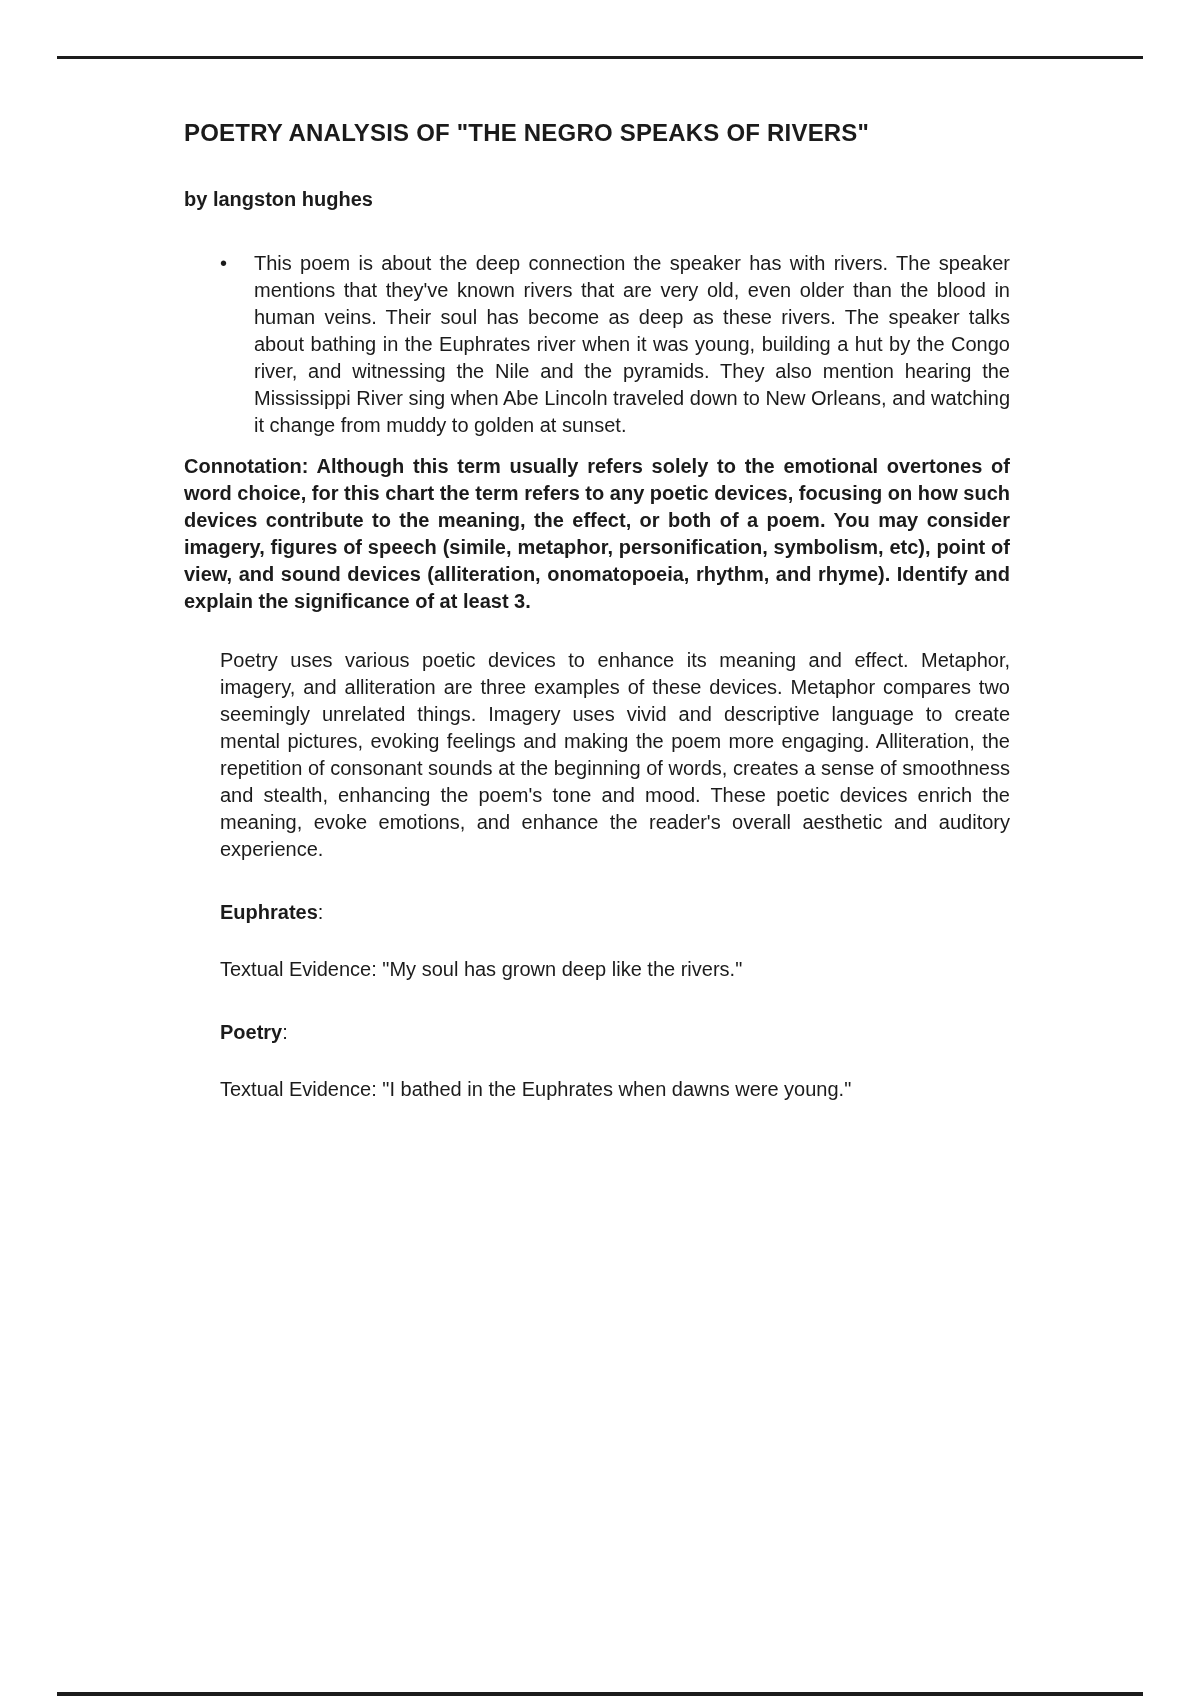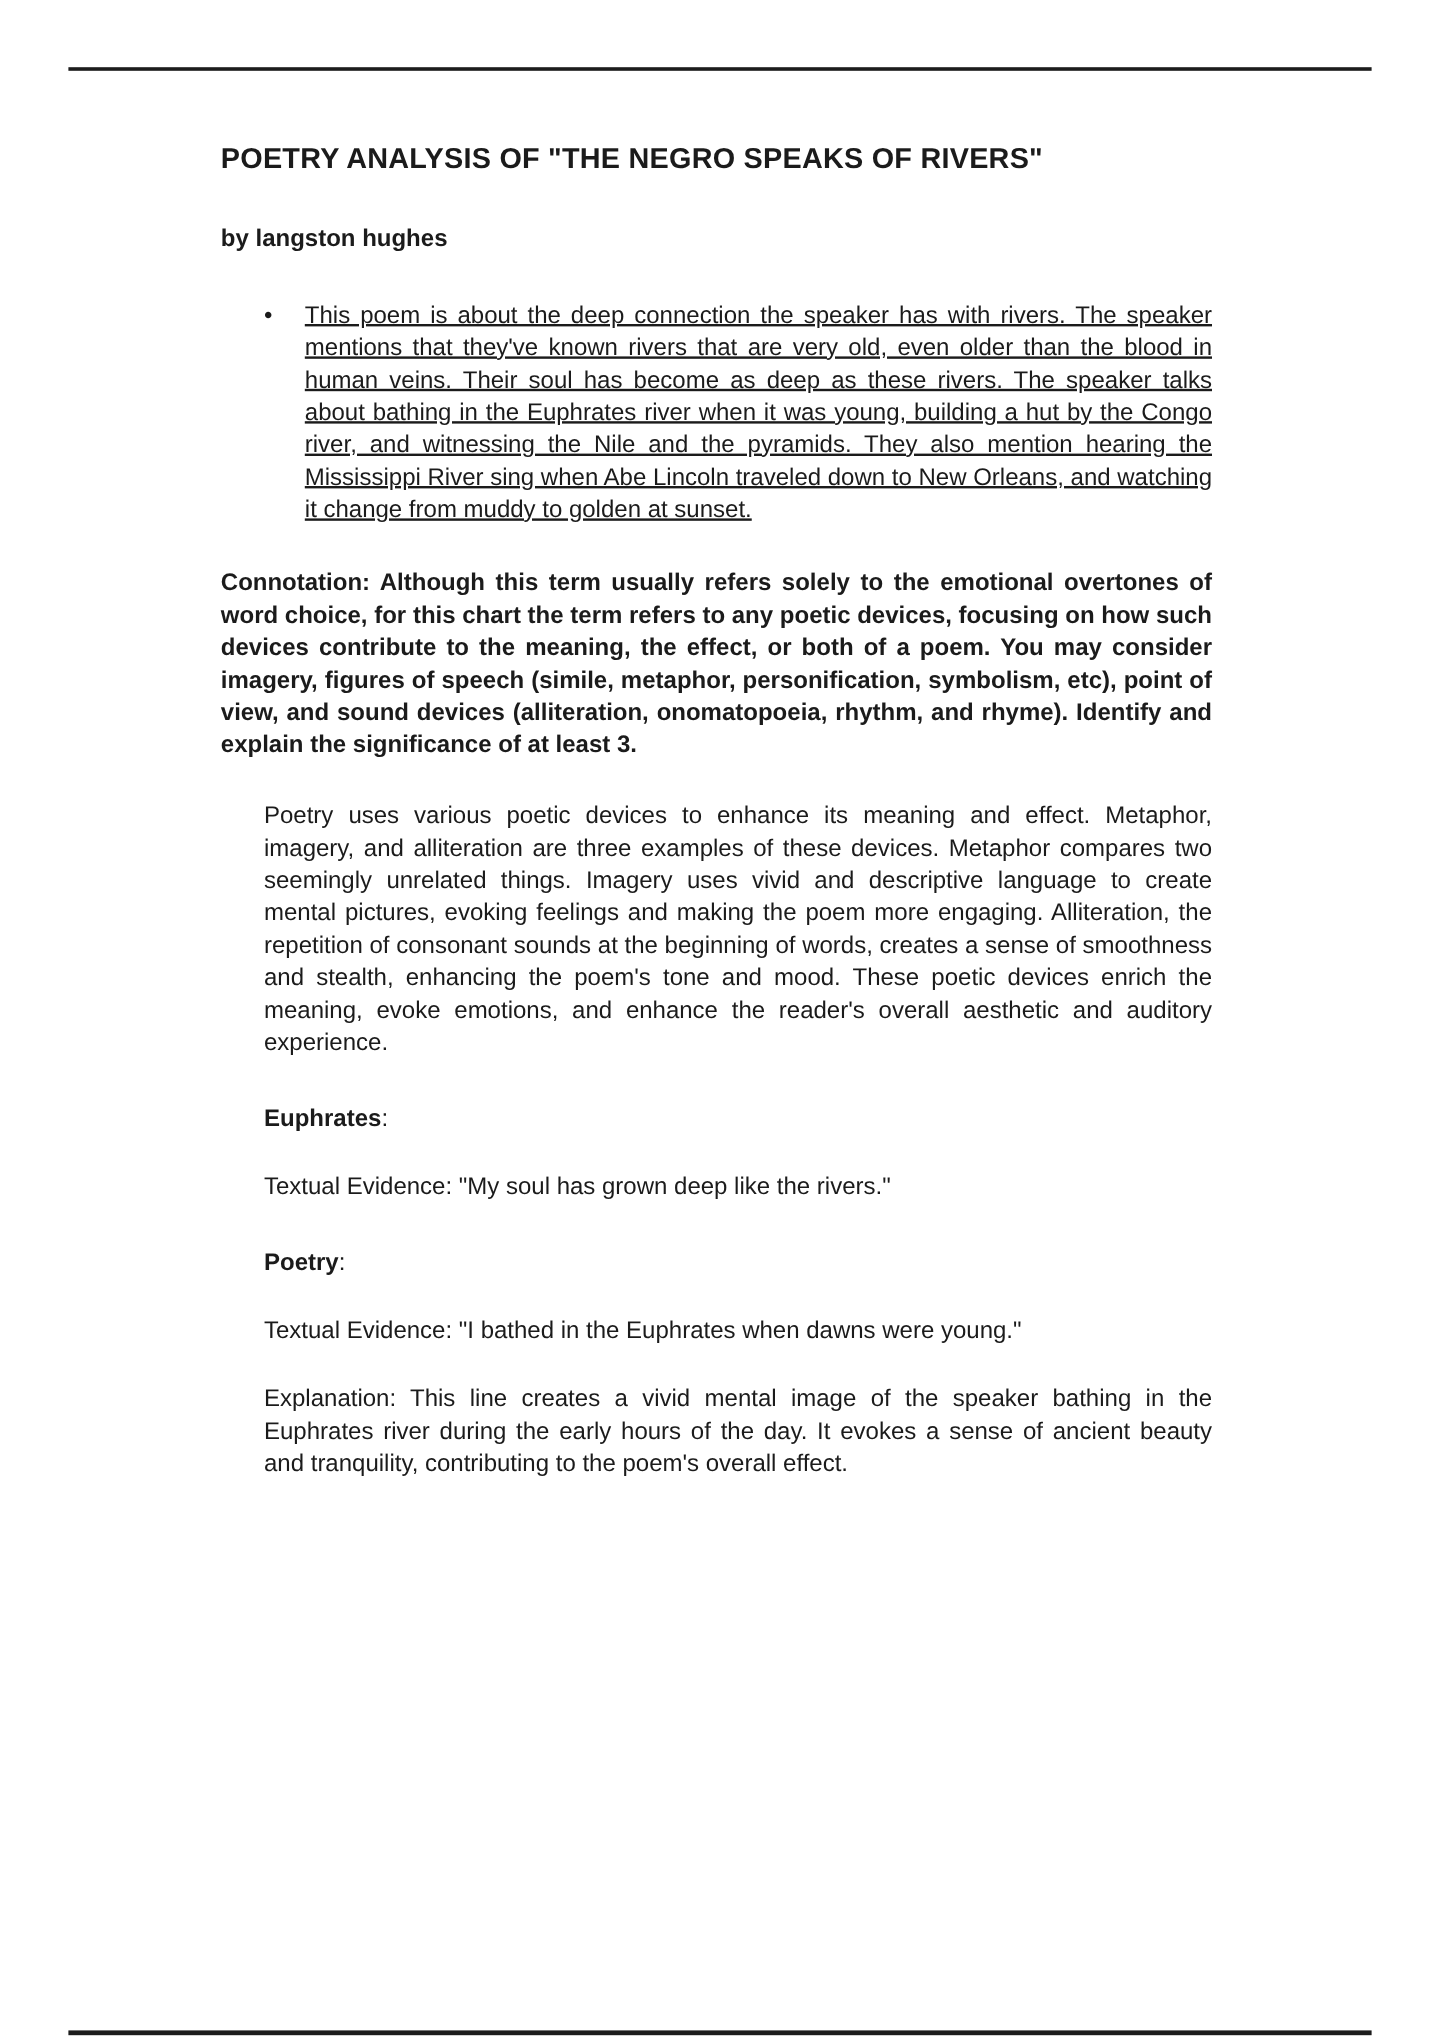--- a/index.html
+++ b/index.html
@@ -63,30 +63,29 @@
   .bullet-marker {
     flex: 0 0 34px;
     margin-left: 36px;
     font-size: 20px;
     line-height: 27px;
   }
   .bullet-text {
     flex: 1;
     text-align: justify;
     hyphens: none;
-    text-decoration: underline;
   }
   .para {
     text-align: justify;
     text-align-last: left;
     hyphens: none;
   }
   .para.bold-para {
     font-weight: bold;
-    margin-top: 34px;
+    margin-top: 14px;
   }
   .intro-para {
     margin-top: 32px;
     margin-left: 36px;
   }
   .device-heading {
     margin-top: 36px;
     margin-left: 36px;
   }
   .device-heading .word {
@@ -129,19 +128,18 @@
 
     <p class="evidence-line body-text" style="margin-bottom:0">Textual Evidence: "My soul has grown deep like the rivers."</p>
 
 
     <div class="device-heading body-text">
       <span class="word">Poetry</span><span>:</span>
     </div>
 
     <p class="evidence-line body-text" style="margin-bottom:0">Textual Evidence: "I bathed in the Euphrates when dawns were young."</p>
 
-    <p class="para explanation-para body-text" style="margin-bottom:0">Explanation: This line creates a vivid mental image of the speaker bathing in the Euphrates river during the early hours of the day. It evokes a sense of ancient beauty and tranquility, contributing to the poem's overall effect.</p>
 
   </div>
 
   <div class="rule bottom"></div>
 
 </div>
 
 </body></html>

